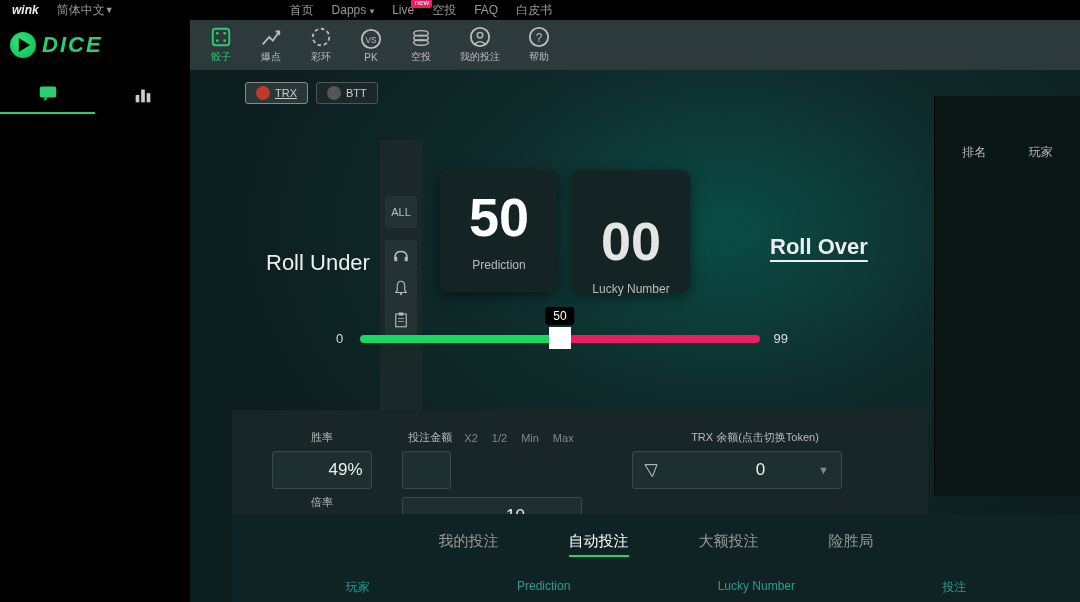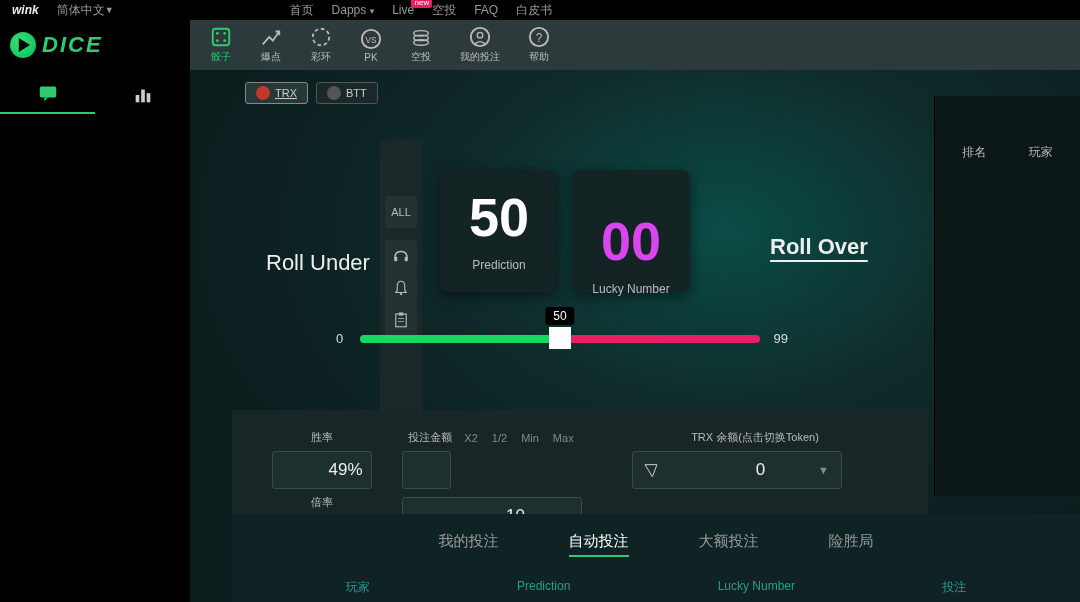--- a/index.html
+++ b/index.html
@@ -98,21 +98,21 @@
   position: absolute; top: 100px; left: 250px; display: flex; gap: 14px;
 }
 .stat-card {
   width: 118px; height: 122px;
   background: #142425; border-radius: 8px;
   box-shadow: 0 4px 14px rgba(0,0,0,.5);
   display: flex; flex-direction: column; align-items: center; justify-content: center;
 }
 .stat-card .big-num { font-size: 54px; font-weight: 800; line-height: 1; }
 .stat-card .big-num.white { color: #fff; }
-.stat-card .big-num.green { color: #d946ef; margin-top: 47px; }
+.stat-card .big-num.green { color: #e5e5e5; margin-top: 47px; }
 .stat-card .caption { font-size: 12px; color: #bbb; margin-top: 14px; }
 .slider-zone {
   position: absolute; top: 265px; left: 170px; width: 400px;
 }
 .slider-thumb-label {
   position: absolute; top: -28px; left: 50%; transform: translateX(-50%);
   background: #000; color: #fff; font-size: 12px; padding: 2px 8px; border-radius: 3px;
 }
 .slider-track {
   position: relative; height: 8px; border-radius: 4px; overflow: hidden;

